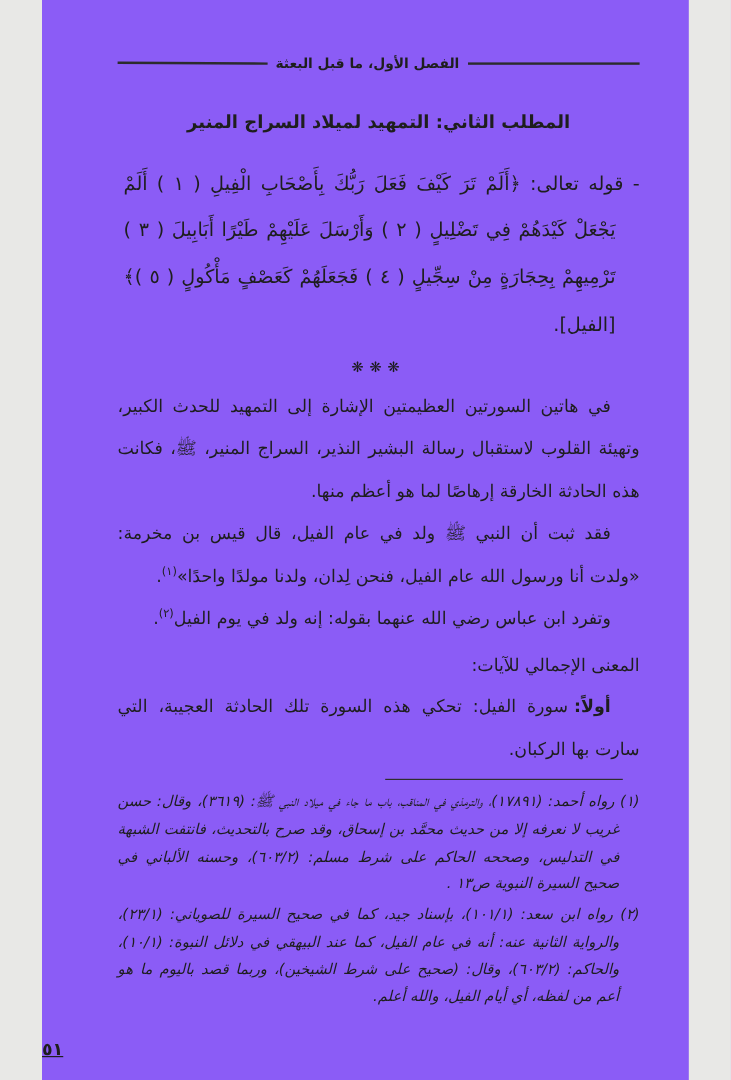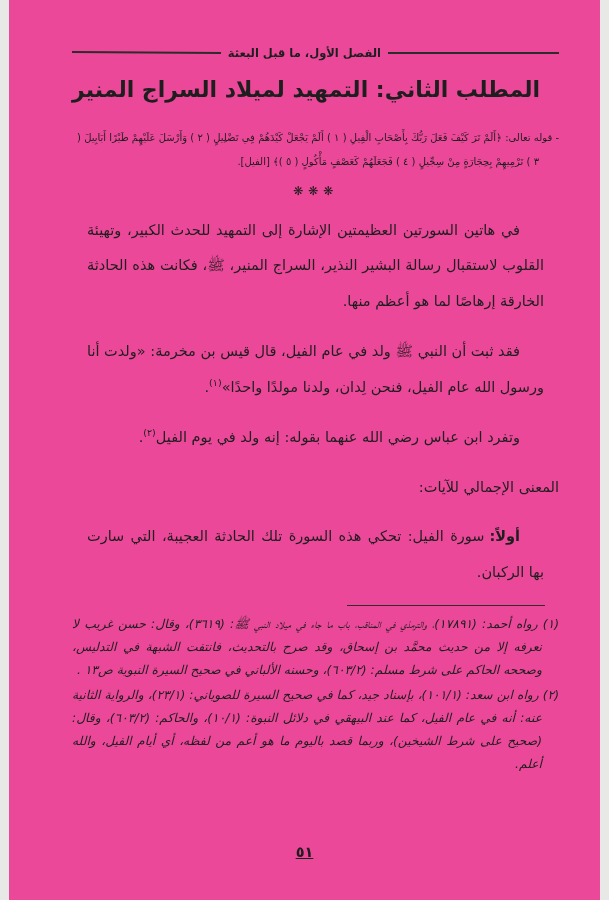--- a/index.html
+++ b/index.html
@@ -1,67 +1,67 @@
 <!DOCTYPE html>
 <html lang="ar" dir="rtl"><head>
 <meta charset="utf-8">
 <style>
   html, body { margin: 0; padding: 0; background: #e8e8e6; }
   .page {
     position: relative;
-    width: 591px;
+    width: 539px;
     height: 900px;
     margin: 0 auto;
-    background: #ec4899;
+    background: #8b5cf6;
     color: #1e1e1e;
     font-family: "DejaVu Sans", sans-serif;
     box-sizing: border-box;
     padding: 46px 41px 0 63px;
     direction: rtl;
     overflow: hidden;
   }
   .running-head {
     display: flex;
     align-items: center;
     gap: 7px;
     font-size: 11.5px;
     font-weight: bold;
     margin-bottom: 0;
   }
   .rule { height: 1.5px; background: #2c2c2c; }
   .rule-r { flex: 1.15; }
   .rule-l { flex: 1; transform: rotate(0.35deg); transform-origin: right center; }
   .title {
-    text-align: left;
-    font-size: 22px;
+    text-align: center;
+    font-size: 15px;
     font-weight: bold;
-    margin: 15px 0 20px 0;
+    margin: 32px 0 20px 0;
     line-height: 1.4;
   }
   .verse {
-    font-size: 10px;
+    font-size: 16px;
     line-height: 2.45;
     text-align: justify;
     padding-right: 20px;
     text-indent: -20px;
     margin: 0 0 5px 5px;
   }
   .ornament {
     text-align: center;
     font-size: 12px;
     letter-spacing: 5px;
     margin: 9px 0 9px 0;
     color: #1a1a1a;
   }
   .para {
     font-size: 14.5px;
     line-height: 2.45;
     text-align: justify;
     text-indent: 24px;
-    margin: 15px;
+    margin: 0;
   }
   .fn-ref {
     font-size: 9.5px;
     vertical-align: super;
     line-height: 0;
   }
   .section-heading {
     font-size: 14.5px;
     font-weight: normal;
     margin: 4px 0 0 0;
@@ -81,24 +81,24 @@
   }
   .footnote {
     margin: 0 0 3px 0;
     text-align: justify;
     padding-right: 17px;
     text-indent: -17px;
     font-style: italic;
   }
   .page-number {
     position: absolute;
-    bottom: 40px;
+    bottom: 17px;
     left: 0;
     right: 0;
-    text-align: center;
+    text-align: left;
     font-size: 14.5px;
     font-weight: bold;
     text-decoration: underline;
   }
 </style>
 </head>
 <body>
 
 <div class="page">
 

